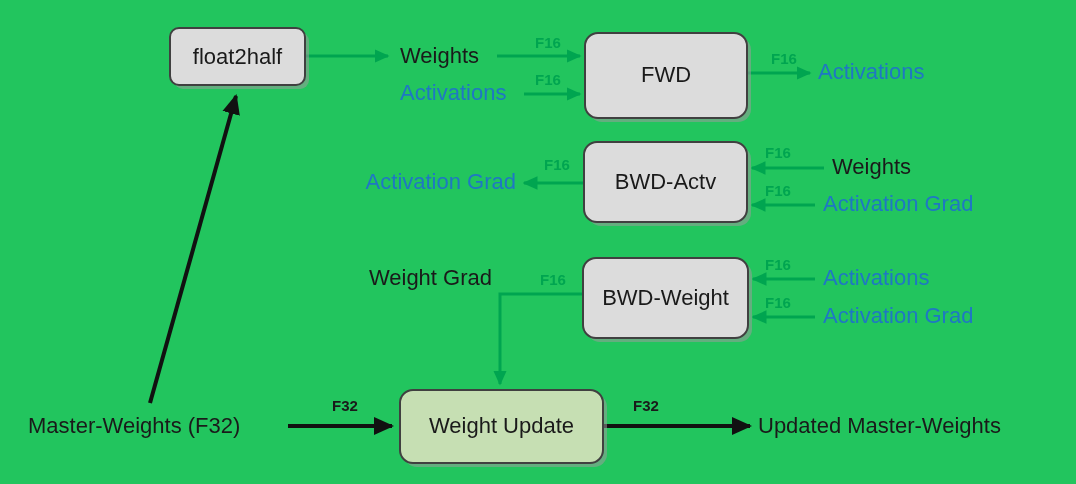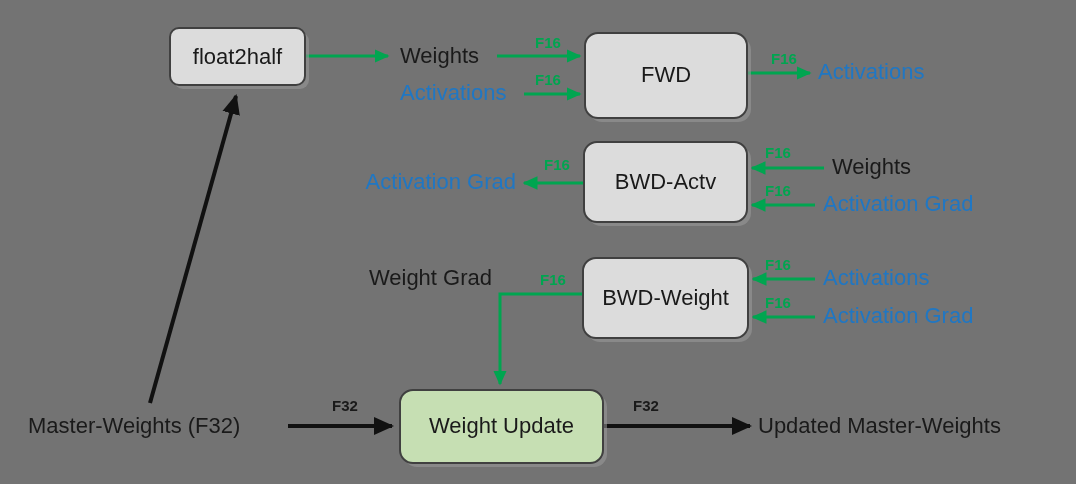--- a/index.html
+++ b/index.html
@@ -7,21 +7,21 @@
     padding: 0;
     background: #ffffff;
   }
   body {
     font-family: "Liberation Sans", sans-serif;
   }
   #diagram-root {
     position: relative;
     width: 1076px;
     height: 484px;
-    background: #737373;
+    background: #22c55e;
     overflow: hidden;
   }
   svg#mp-svg {
     display: block;
     width: 1076px;
     height: 484px;
   }
   .box-label {
     font-family: "Liberation Sans", sans-serif;
     font-size: 22px;

